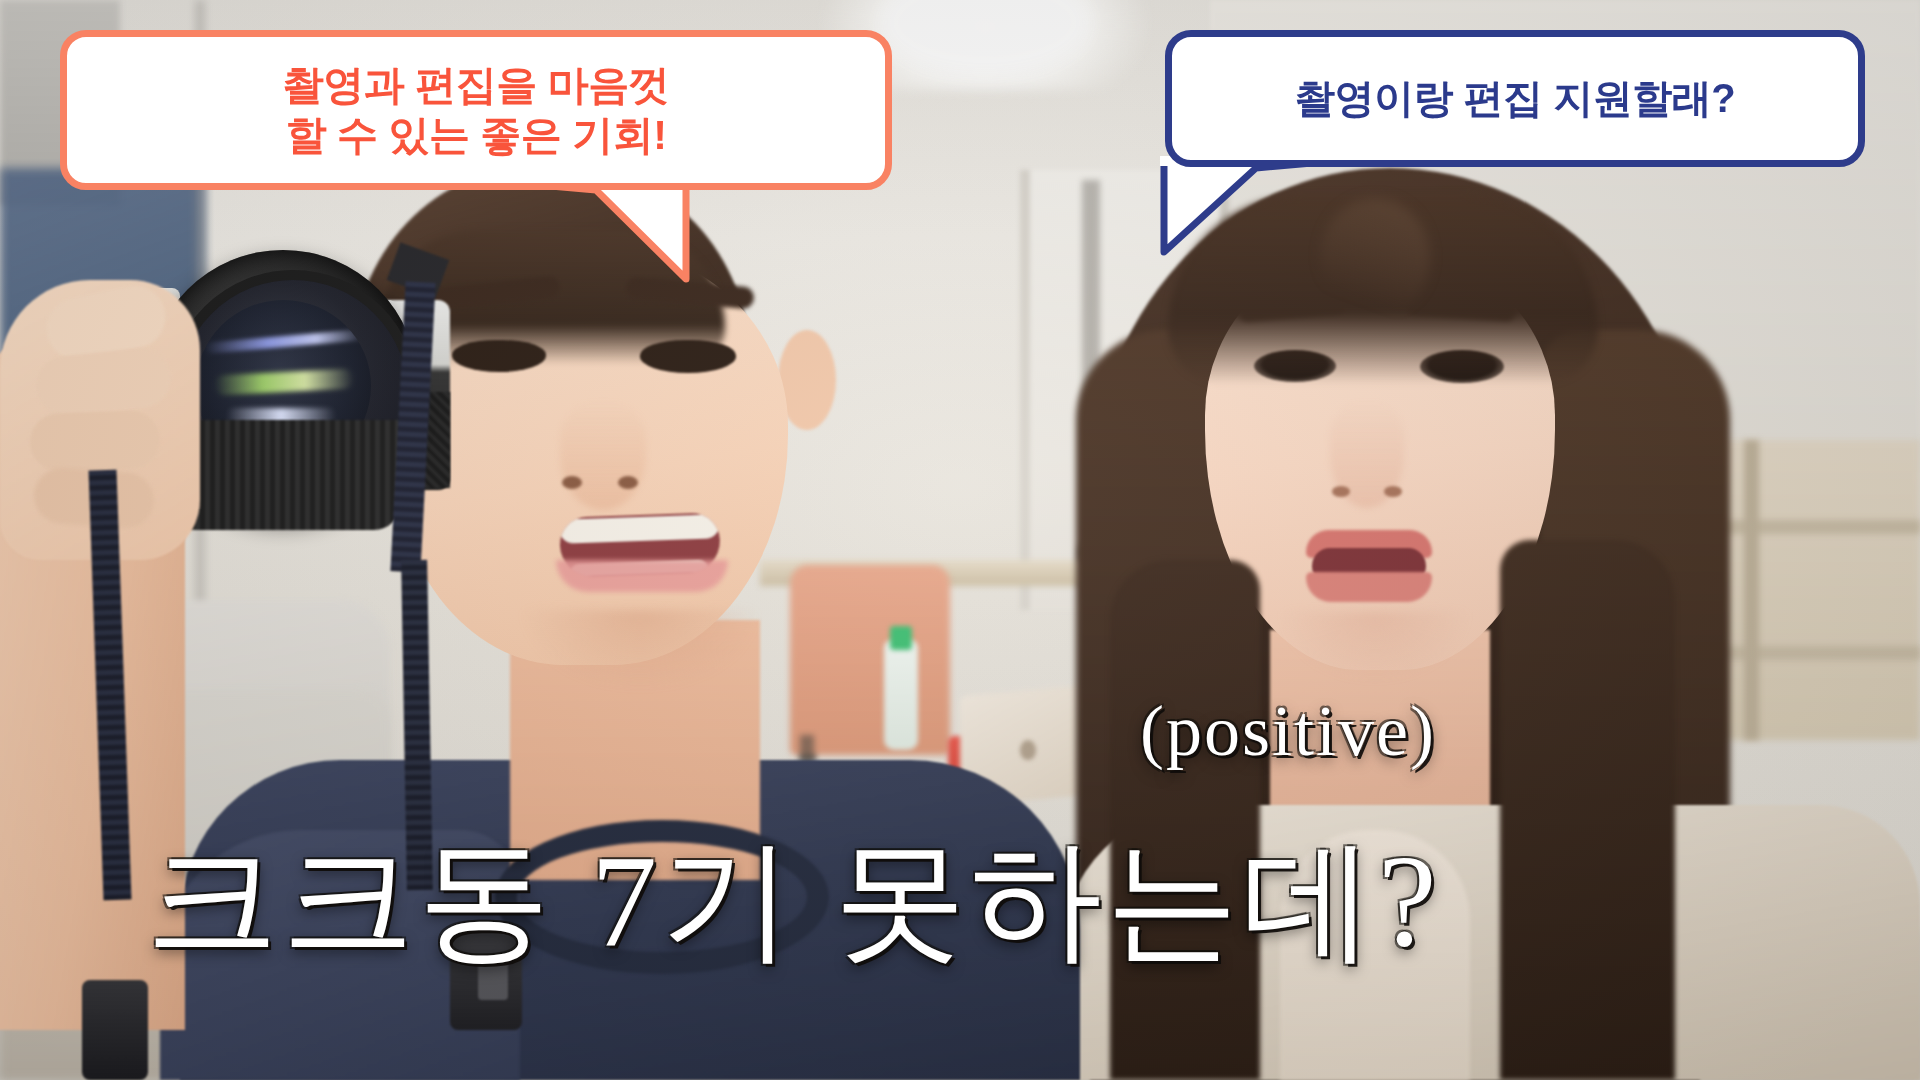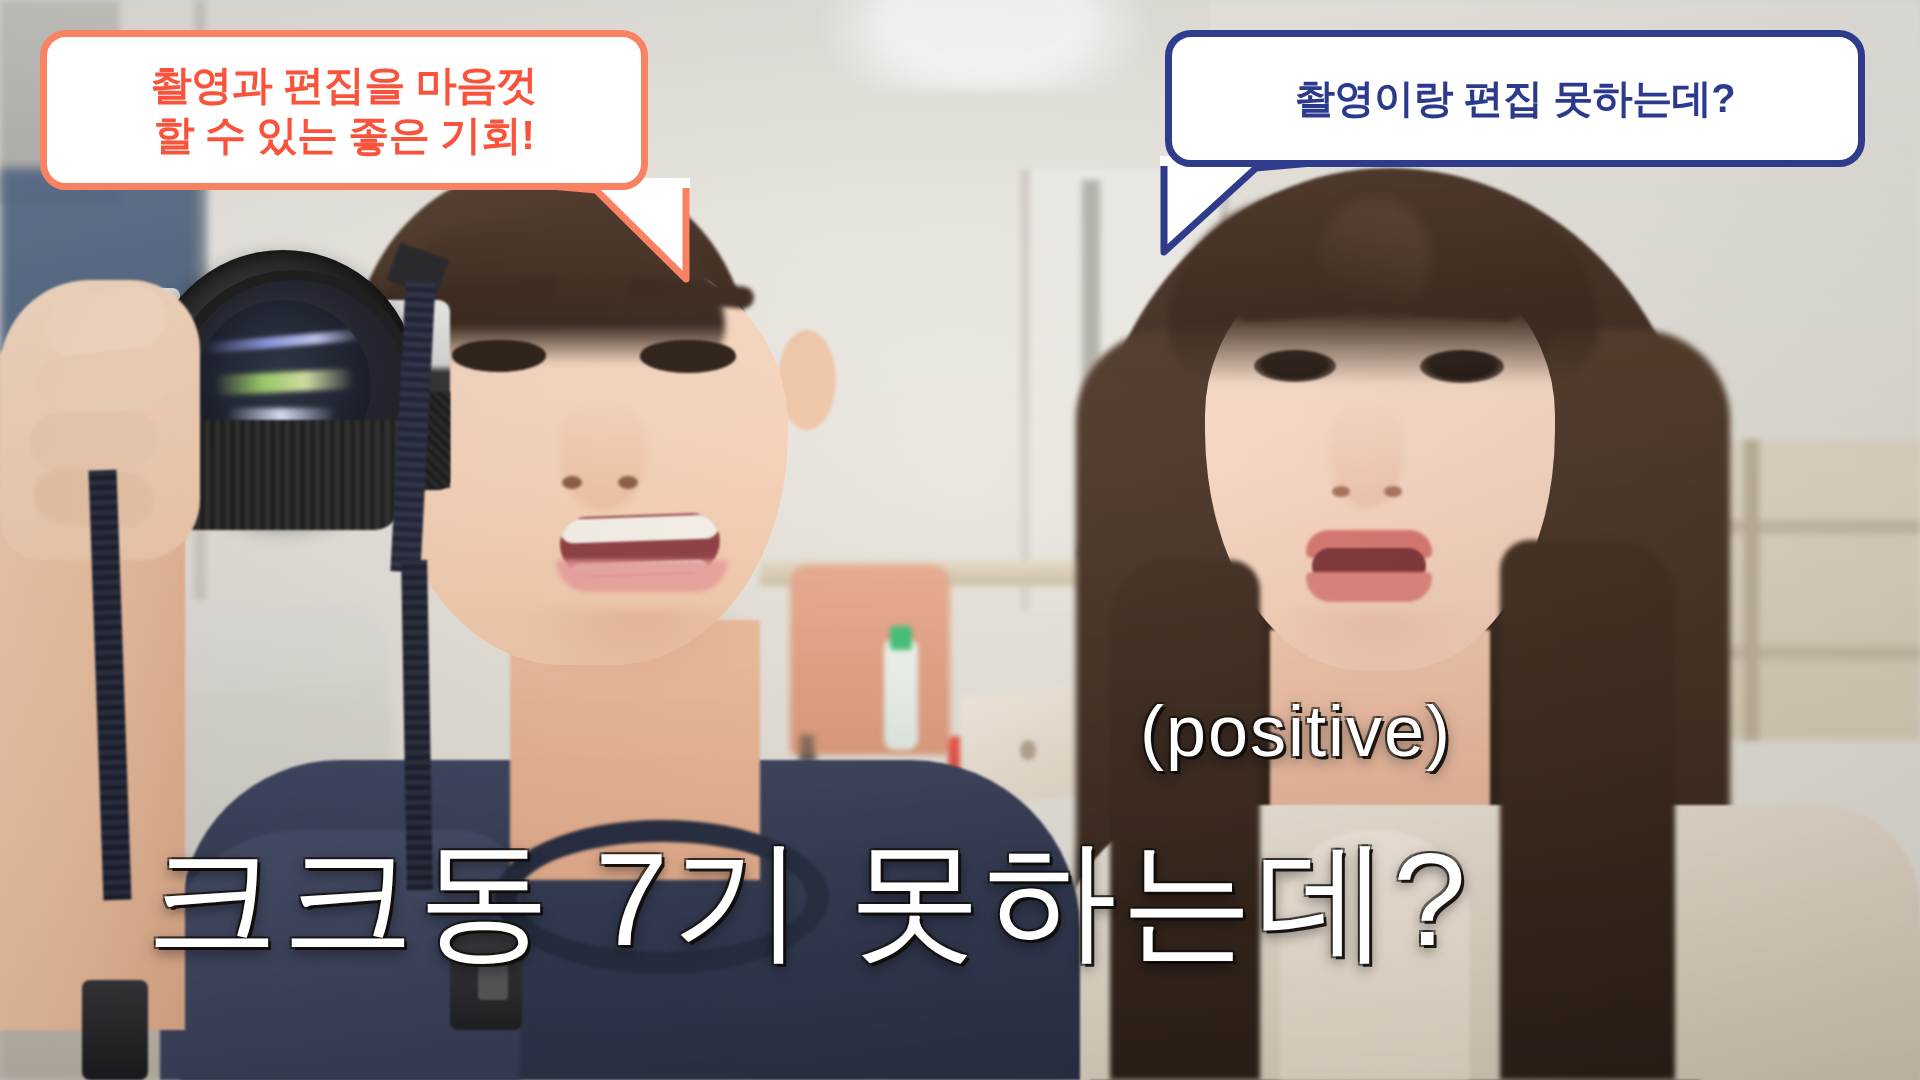--- a/index.html
+++ b/index.html
@@ -553,42 +553,42 @@
   }
   .bubble .btext {
     font-family: "Liberation Sans", "DejaVu Sans", sans-serif;
     font-weight: 700;
     line-height: 1.22;
     white-space: pre-line;
     letter-spacing: -0.5px;
   }
 
   #bubble-left {
-    left: 40px; top: 30px;
-    width: 608px; height: 160px;
+    left: 60px; top: 30px;
+    width: 832px; height: 160px;
     border: 7px solid var(--coral, #F98263);
   }
   #bubble-left .btext { font-size: 41px; color: var(--coral-text, #F9543B); }
 
   #bubble-right {
     left: 1165px; top: 30px;
     width: 700px; height: 137px;
     border: 7px solid var(--navy, #2E3C8B);
   }
   #bubble-right .btext { font-size: 40px; color: var(--navy-text, #2B3A8C); }
 
   
   .tail { position: absolute; pointer-events: none; }
   #tail-left  { left: 500px;  top: 178px; }
   #tail-right { left: 1160px; top: 156px; }
 
   
   .overlay-serif {
     position: absolute;
-    font-family: Liberation Sans, sans-serif;
+    font-family: Liberation Serif, serif;
     color: #ffffff;
     white-space: nowrap;
     text-shadow:
       3px 3px 0 rgba(15,12,10,.92),
       -2px -2px 0 rgba(15,12,10,.55),
       2px -2px 0 rgba(15,12,10,.55),
       -2px 2px 0 rgba(15,12,10,.55),
       0 5px 14px rgba(0,0,0,.55);
   }
   #positive-text {
@@ -736,16 +736,16 @@
     <div class="btext">촬영과 편집을 마음껏
 할 수 있는 좋은 기회!</div>
   </div>
 
   <svg class="tail" id="tail-right" width="190" height="100" viewBox="0 0 190 100">
     <path d="M 186 4 L 4 4 L 4 96 L 96 12 Z" fill="#FFFFFF" stroke="#2E3C8B" stroke-width="7" stroke-linejoin="round"></path>
     <rect x="0" y="0" width="190" height="10" fill="#ffffff"></rect>
   </svg>
 
   <div class="bubble" id="bubble-right">
-    <div class="btext">촬영이랑 편집 못하는데?</div>
+    <div class="btext">촬영이랑 편집 지원할래?</div>
   </div>
 
 </div>
 
 </body></html>

